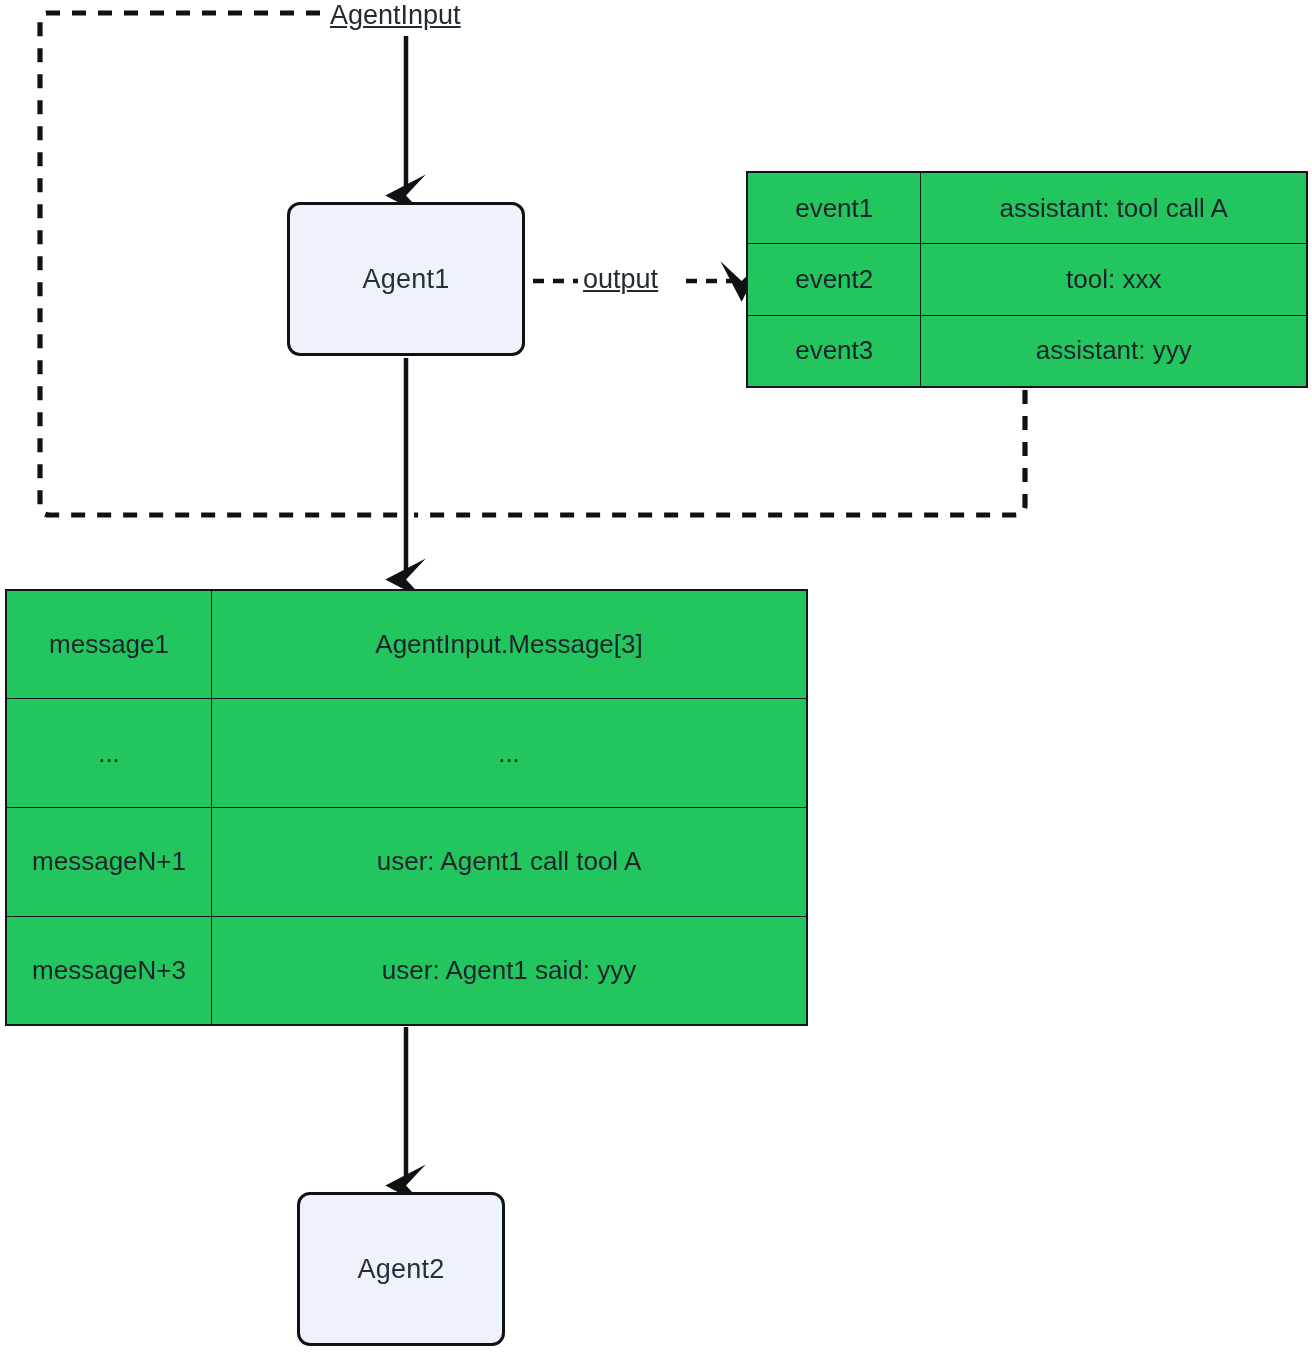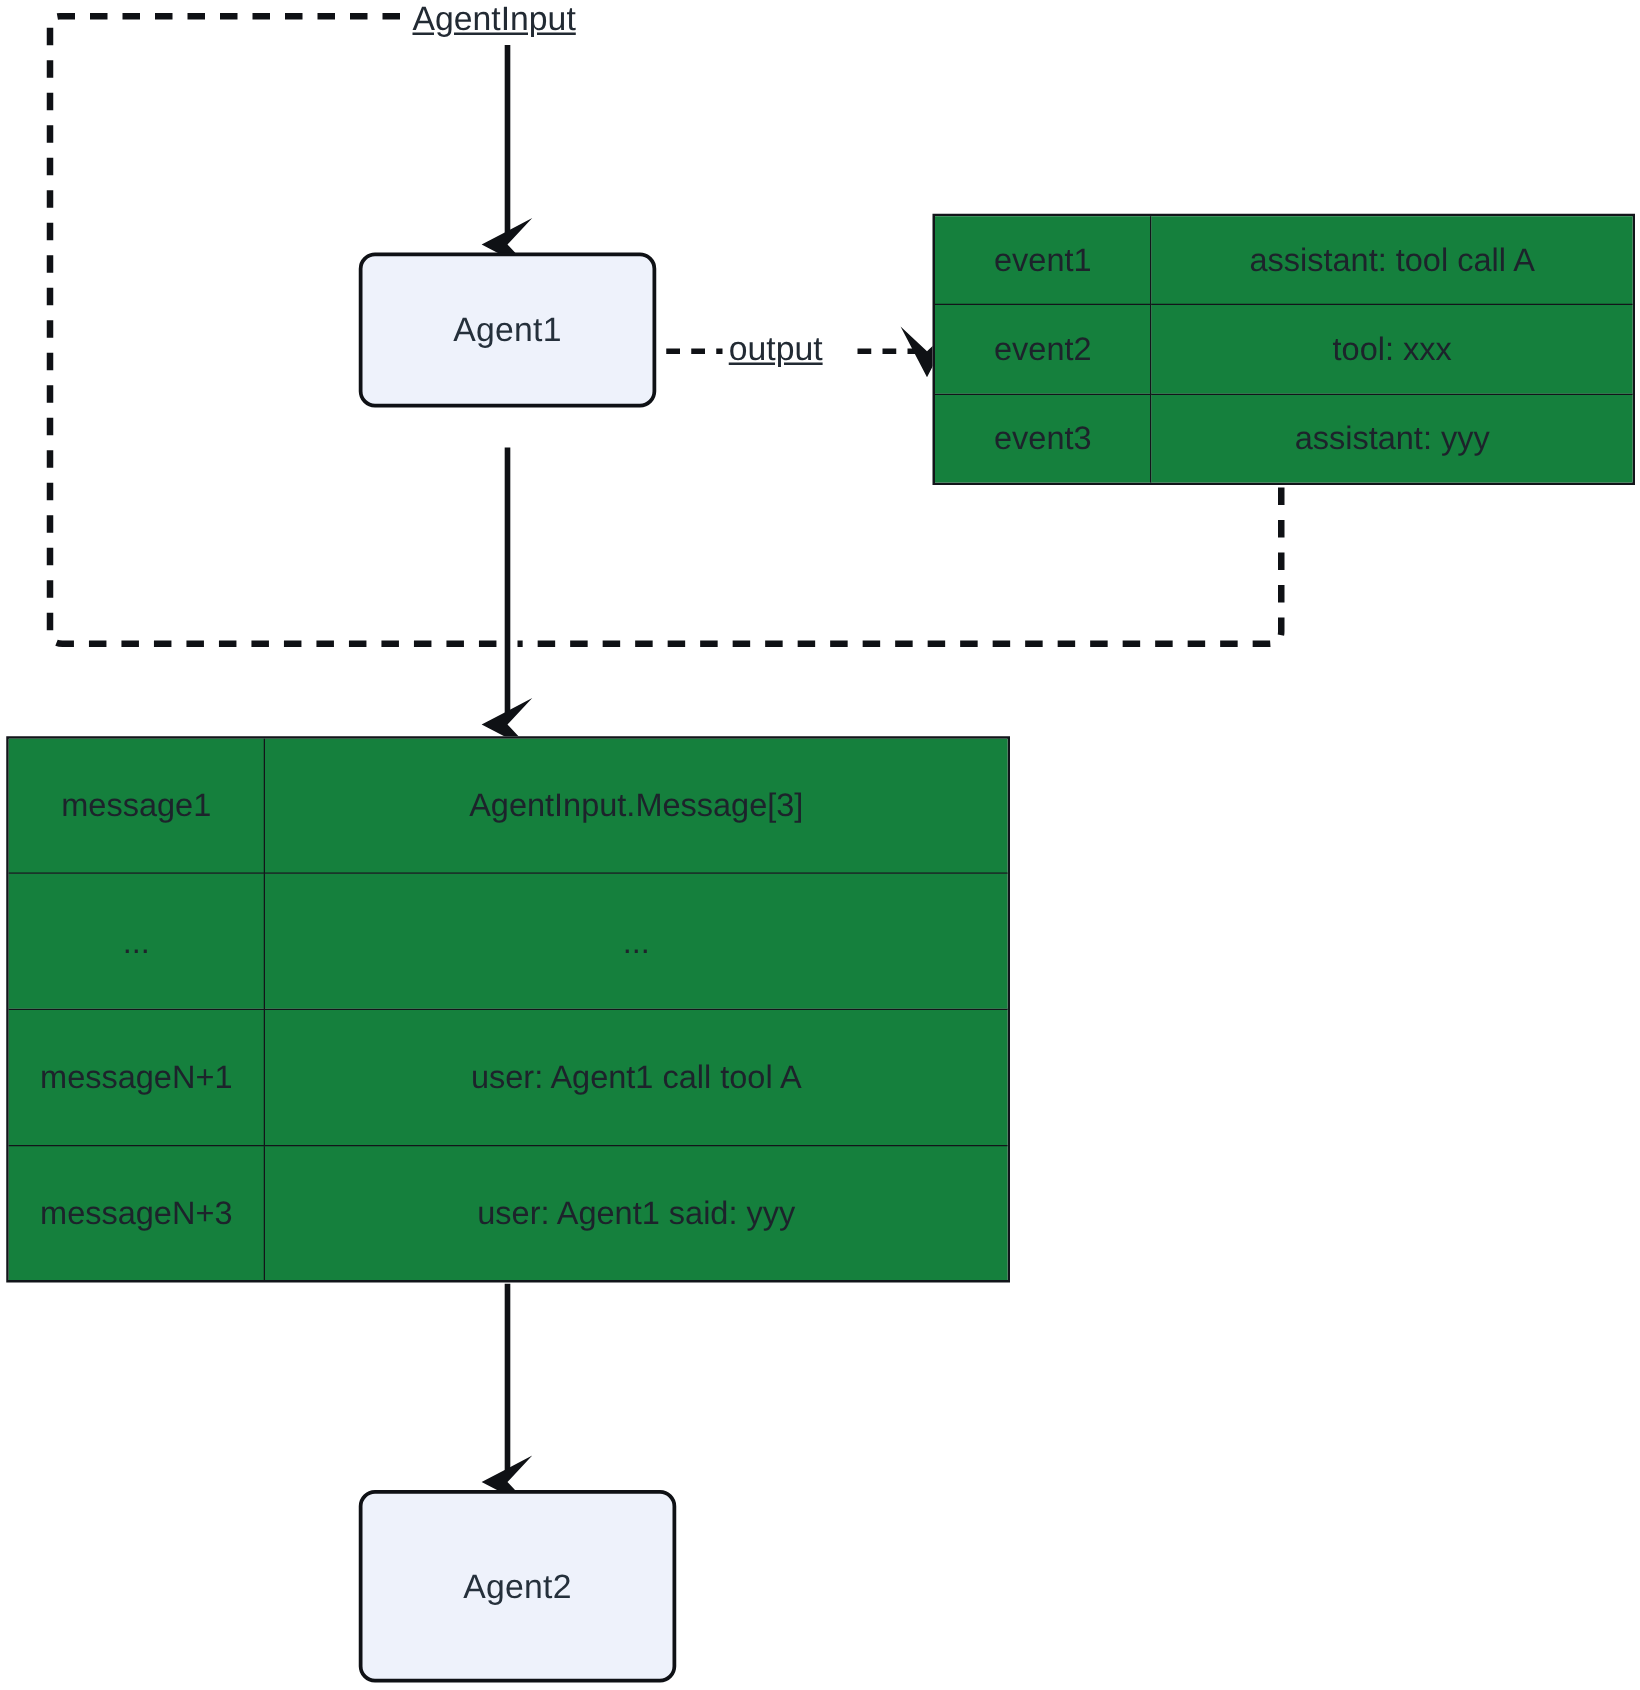--- a/index.html
+++ b/index.html
@@ -53,21 +53,21 @@
     height: 100%;
     table-layout: fixed;
   }
   .tbl td {
     border: 1.6px solid #12151a;
     text-align: center;
     vertical-align: middle;
     color: #1d232b;
     font-size: 26px;
     padding: 16px 6px;
-    background: #15803d;
+    background: #22c55e;
   }
   .tbl td.first {
     border-left: none;
   }
   .tbl td.last {
     border-right: none;
     margin-top: 15px;
   }
   .tbl tr:first-child td { border-top: none; }
   .tbl tr:last-child td  { border-bottom: none; }
@@ -118,25 +118,25 @@
 
     <g>
       <line x1="406" y1="1027" x2="406" y2="1182" stroke="#0f1115" stroke-width="4.5" marker-end="url(#arrowSolid)"></line>
     </g>
   </svg>
 
   <div class="label" style="left:330px; top:0px;">AgentInput</div>
 
   <div class="label" style="left:583px; top:264px;">output</div>
 
-  <div class="node" style="left:287px; top:202px; width:238px; height:124px;text-align:right;">
+  <div class="node" style="left:287px; top:202px; width:238px; height:154px;text-align:right;">
     <span>Agent1</span>
   </div>
 
-  <div class="node" style="left:287px; top:1192px; width:254px; height:154px;">
+  <div class="node" style="left:297px; top:1192px; width:208px; height:154px;">
     <span>Agent2</span>
   </div>
 
   <div class="tbl" style="left:746px; top:171px; width:562px; height:217px;">
     <table>
       <colgroup>
           <col style="width:31%">
           <col style="width:69%">
         </colgroup>
       <tbody>

